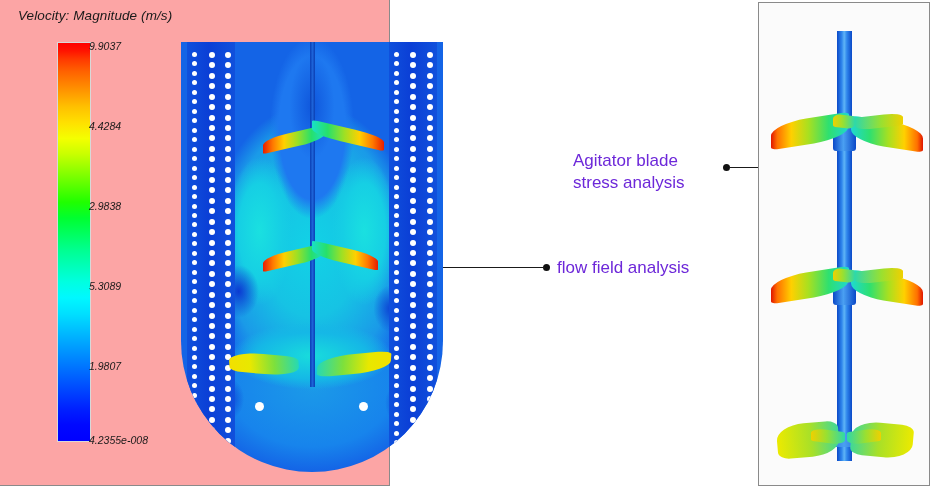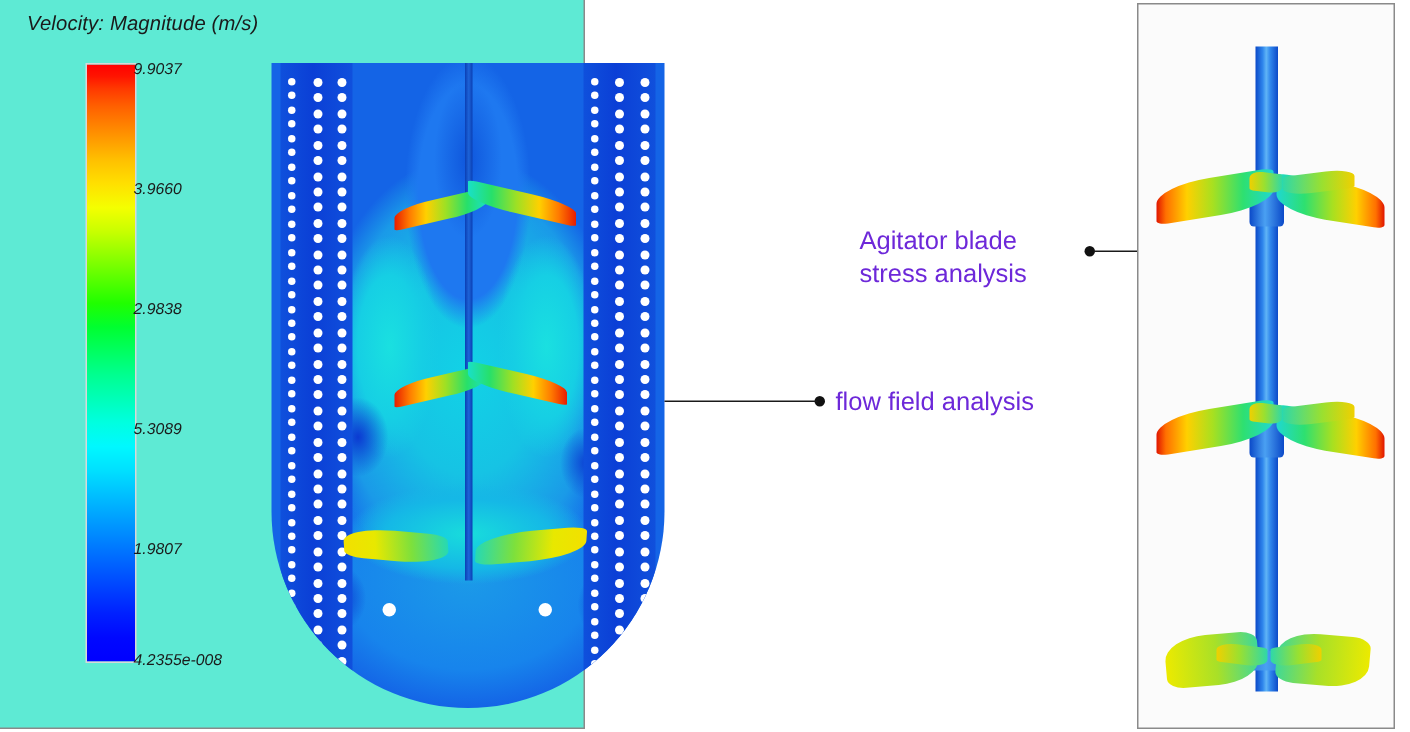--- a/index.html
+++ b/index.html
@@ -1,21 +1,21 @@
 <!DOCTYPE html>
 <html><head>
 <meta charset="utf-8">
 <style>
   html,body{margin:0;padding:0;background:#ffffff;}
   body{width:940px;height:488px;position:relative;overflow:hidden;
        font-family:"Liberation Sans",sans-serif;}
 
   
   #cfd-panel{position:absolute;left:0;top:0;width:390px;height:486px;
-             background:#5eead4;border-right:1px solid #8a8a8a;
+             background:#fca5a5;border-right:1px solid #8a8a8a;
              border-bottom:1px solid #8a8a8a;box-sizing:border-box;}
   #cfd-title{position:absolute;left:18px;top:8px;font-size:13.5px;
              font-style:italic;color:#1a1a1a;letter-spacing:.1px;white-space:nowrap;}
 
   
   #colorbar-wrap{position:absolute;left:57px;top:42px;width:34px;height:400px;}
   #colorbar{position:absolute;left:0;top:0;width:34px;height:400px;
             border:1px solid #d8d8d8;box-sizing:border-box;
     background:linear-gradient(to top,
       #0000ff 0%,  #0008ff 4%,  #0020ff 8%,  #0040ff 12%, #0060ff 16%,
@@ -104,21 +104,21 @@
 </head>
 <body>
 
 <div id="cfd-panel">
 
   <div id="cfd-title">Velocity: Magnitude (m/s)</div>
 
   <div id="colorbar-wrap">
     <div id="colorbar"></div>
     <div class="cb-tick" style="top:4px">9.9037</div>
-    <div class="cb-tick" style="top:84px">3.9660</div>
+    <div class="cb-tick" style="top:84px">4.4284</div>
     <div class="cb-tick" style="top:164px">2.9838</div>
     <div class="cb-tick" style="top:244px">5.3089</div>
     <div class="cb-tick" style="top:324px">1.9807</div>
     <div class="cb-tick" style="top:398px">4.2355e-008</div>
   </div>
 
   <div id="tank">
     <div id="tank-body">
       <div class="contour c1"></div>
       <div class="contour c2"></div>

